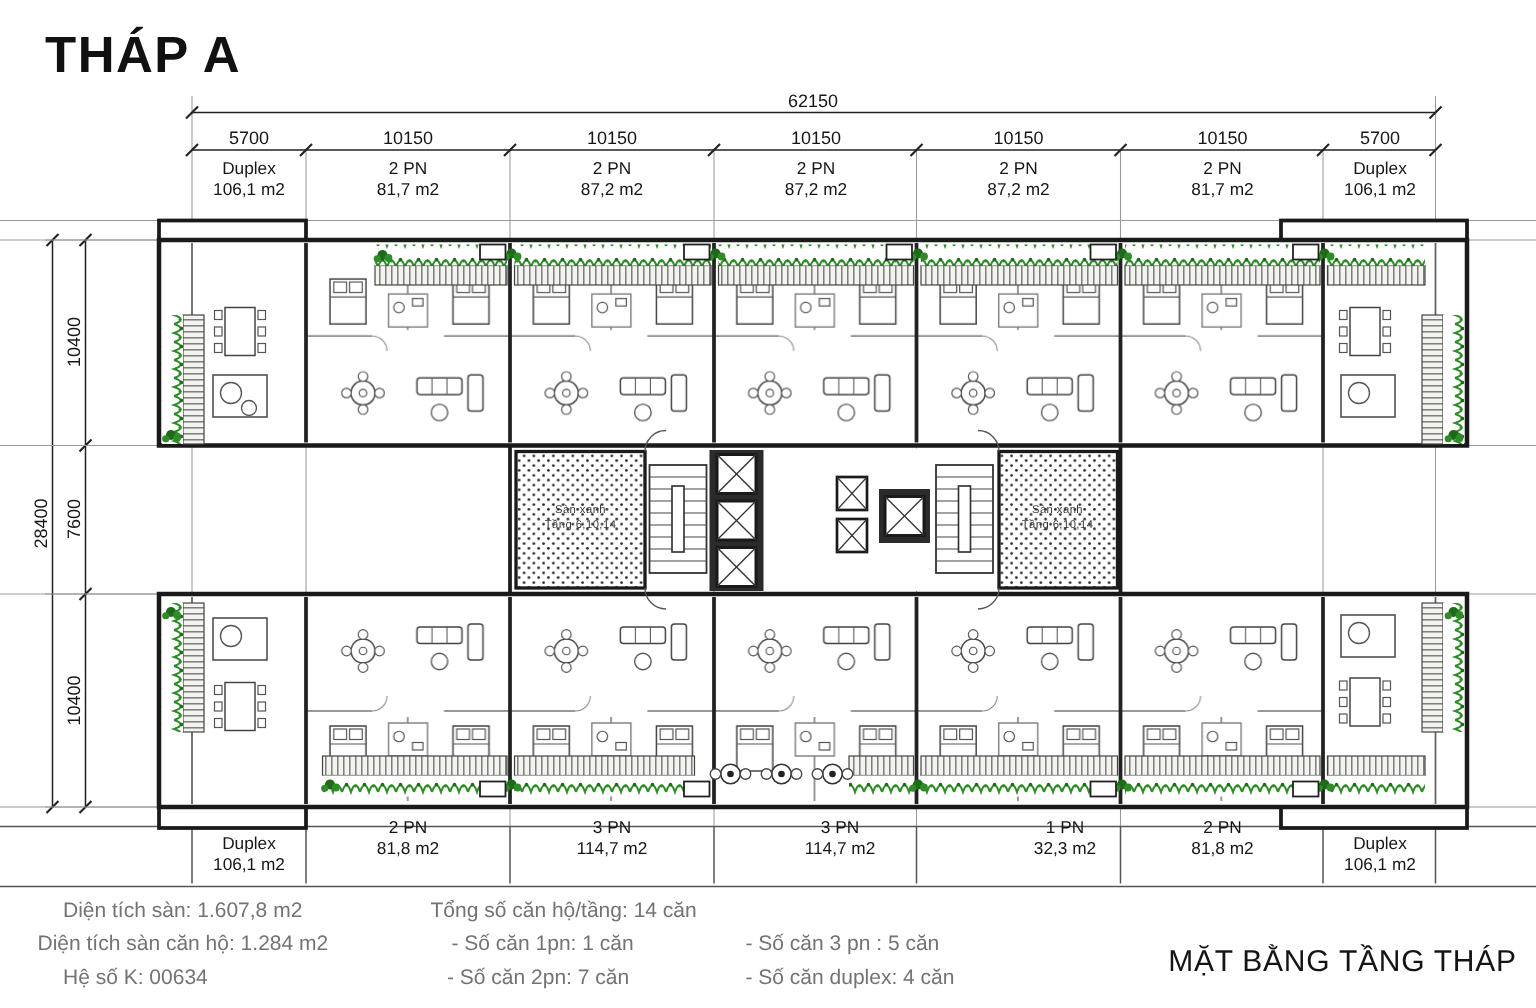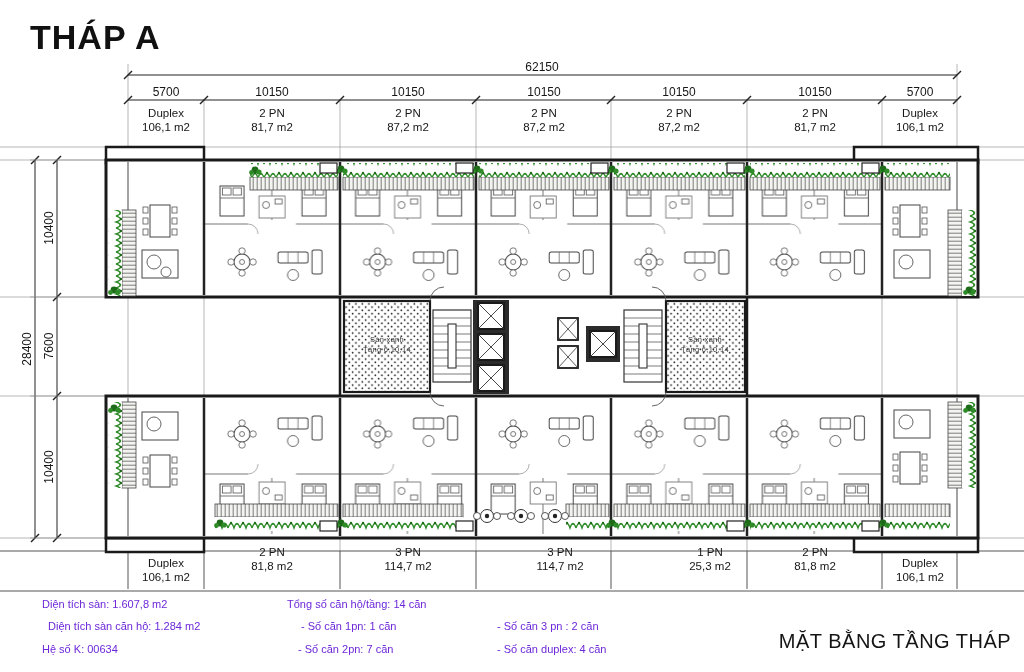--- a/index.html
+++ b/index.html
@@ -11,21 +11,21 @@
   }
   #plan-svg{position:absolute;left:0;top:0;}
   .txt{position:absolute;white-space:nowrap;color:#1f1f1f;}
   .ctr{transform:translateX(-50%);text-align:center;}
   .rot{transform:translate(-50%,-50%) rotate(-90deg);transform-origin:center center;}
   .title{font-size:34px;font-weight:bold;letter-spacing:1px;color:#111;}
   .dim{font-size:12px;color:#161616;}
   .unit-type{font-size:11.5px;color:#161616;}
   .unit-area{font-size:11.5px;color:#161616;}
   .core-lbl{font-size:7.5px;color:#3a3a3a;letter-spacing:0.3px;transform:translateX(-50%);text-align:center;}
-  .stat{font-size:11px;color:#6d28d9;}
+  .stat{font-size:14px;color:#737373;}
   .caption{font-size:20px;font-weight:500;letter-spacing:0.5px;color:#141414;transform:translateX(-50%);}
 </style>
 </head>
 <body>
 
 <svg id="plan-svg" width="1024" height="672" viewBox="0 0 1024 672">
   <defs>
     <pattern id="dots" width="6.5" height="6.5" patternUnits="userSpaceOnUse">
       <rect width="6.5" height="6.5" fill="#ffffff"></rect>
       <circle cx="1.6" cy="1.6" r="0.9" fill="#222"></circle>
@@ -390,28 +390,28 @@
 
 <div class="txt unit-type ctr" style="left:166px;top:557px;">Duplex</div>
 <div class="txt unit-area ctr" style="left:166px;top:571px;">106,1 m2</div>
 <div class="txt unit-type ctr" style="left:272px;top:546px;">2 PN</div>
 <div class="txt unit-area ctr" style="left:272px;top:560px;">81,8 m2</div>
 <div class="txt unit-type ctr" style="left:408px;top:546px;">3 PN</div>
 <div class="txt unit-area ctr" style="left:408px;top:560px;">114,7 m2</div>
 <div class="txt unit-type ctr" style="left:560px;top:546px;">3 PN</div>
 <div class="txt unit-area ctr" style="left:560px;top:560px;">114,7 m2</div>
 <div class="txt unit-type ctr" style="left:710px;top:546px;">1 PN</div>
-<div class="txt unit-area ctr" style="left:710px;top:560px;">25,3 m2</div>
+<div class="txt unit-area ctr" style="left:710px;top:560px;">32,3 m2</div>
 <div class="txt unit-type ctr" style="left:815px;top:546px;">2 PN</div>
 <div class="txt unit-area ctr" style="left:815px;top:560px;">81,8 m2</div>
 <div class="txt unit-type ctr" style="left:920px;top:557px;">Duplex</div>
 <div class="txt unit-area ctr" style="left:920px;top:571px;">106,1 m2</div>
 
 <div class="txt stat" style="left:42px;top:598px;">Diện tích sàn: 1.607,8 m2</div>
-<div class="txt stat" style="left:48px;top:620px;">Diện tích sàn căn hộ: 1.284 m2</div>
+<div class="txt stat" style="left:25px;top:620px;">Diện tích sàn căn hộ: 1.284 m2</div>
 <div class="txt stat" style="left:42px;top:643px;">Hệ số K: 00634</div>
 <div class="txt stat" style="left:287px;top:598px;">Tổng số căn hộ/tầng: 14 căn</div>
 <div class="txt stat" style="left:301px;top:620px;">- Số căn 1pn: 1 căn</div>
 <div class="txt stat" style="left:298px;top:643px;">- Số căn 2pn: 7 căn</div>
-<div class="txt stat" style="left:497px;top:620px;">- Số căn 3 pn   : 2 căn</div>
+<div class="txt stat" style="left:497px;top:620px;">- Số căn 3 pn   : 5 căn</div>
 <div class="txt stat" style="left:497px;top:643px;">- Số căn duplex: 4 căn</div>
 
 <div class="txt caption" style="left:895px;top:630px;">MẶT BẰNG TẦNG THÁP</div>
 
 </body></html>

